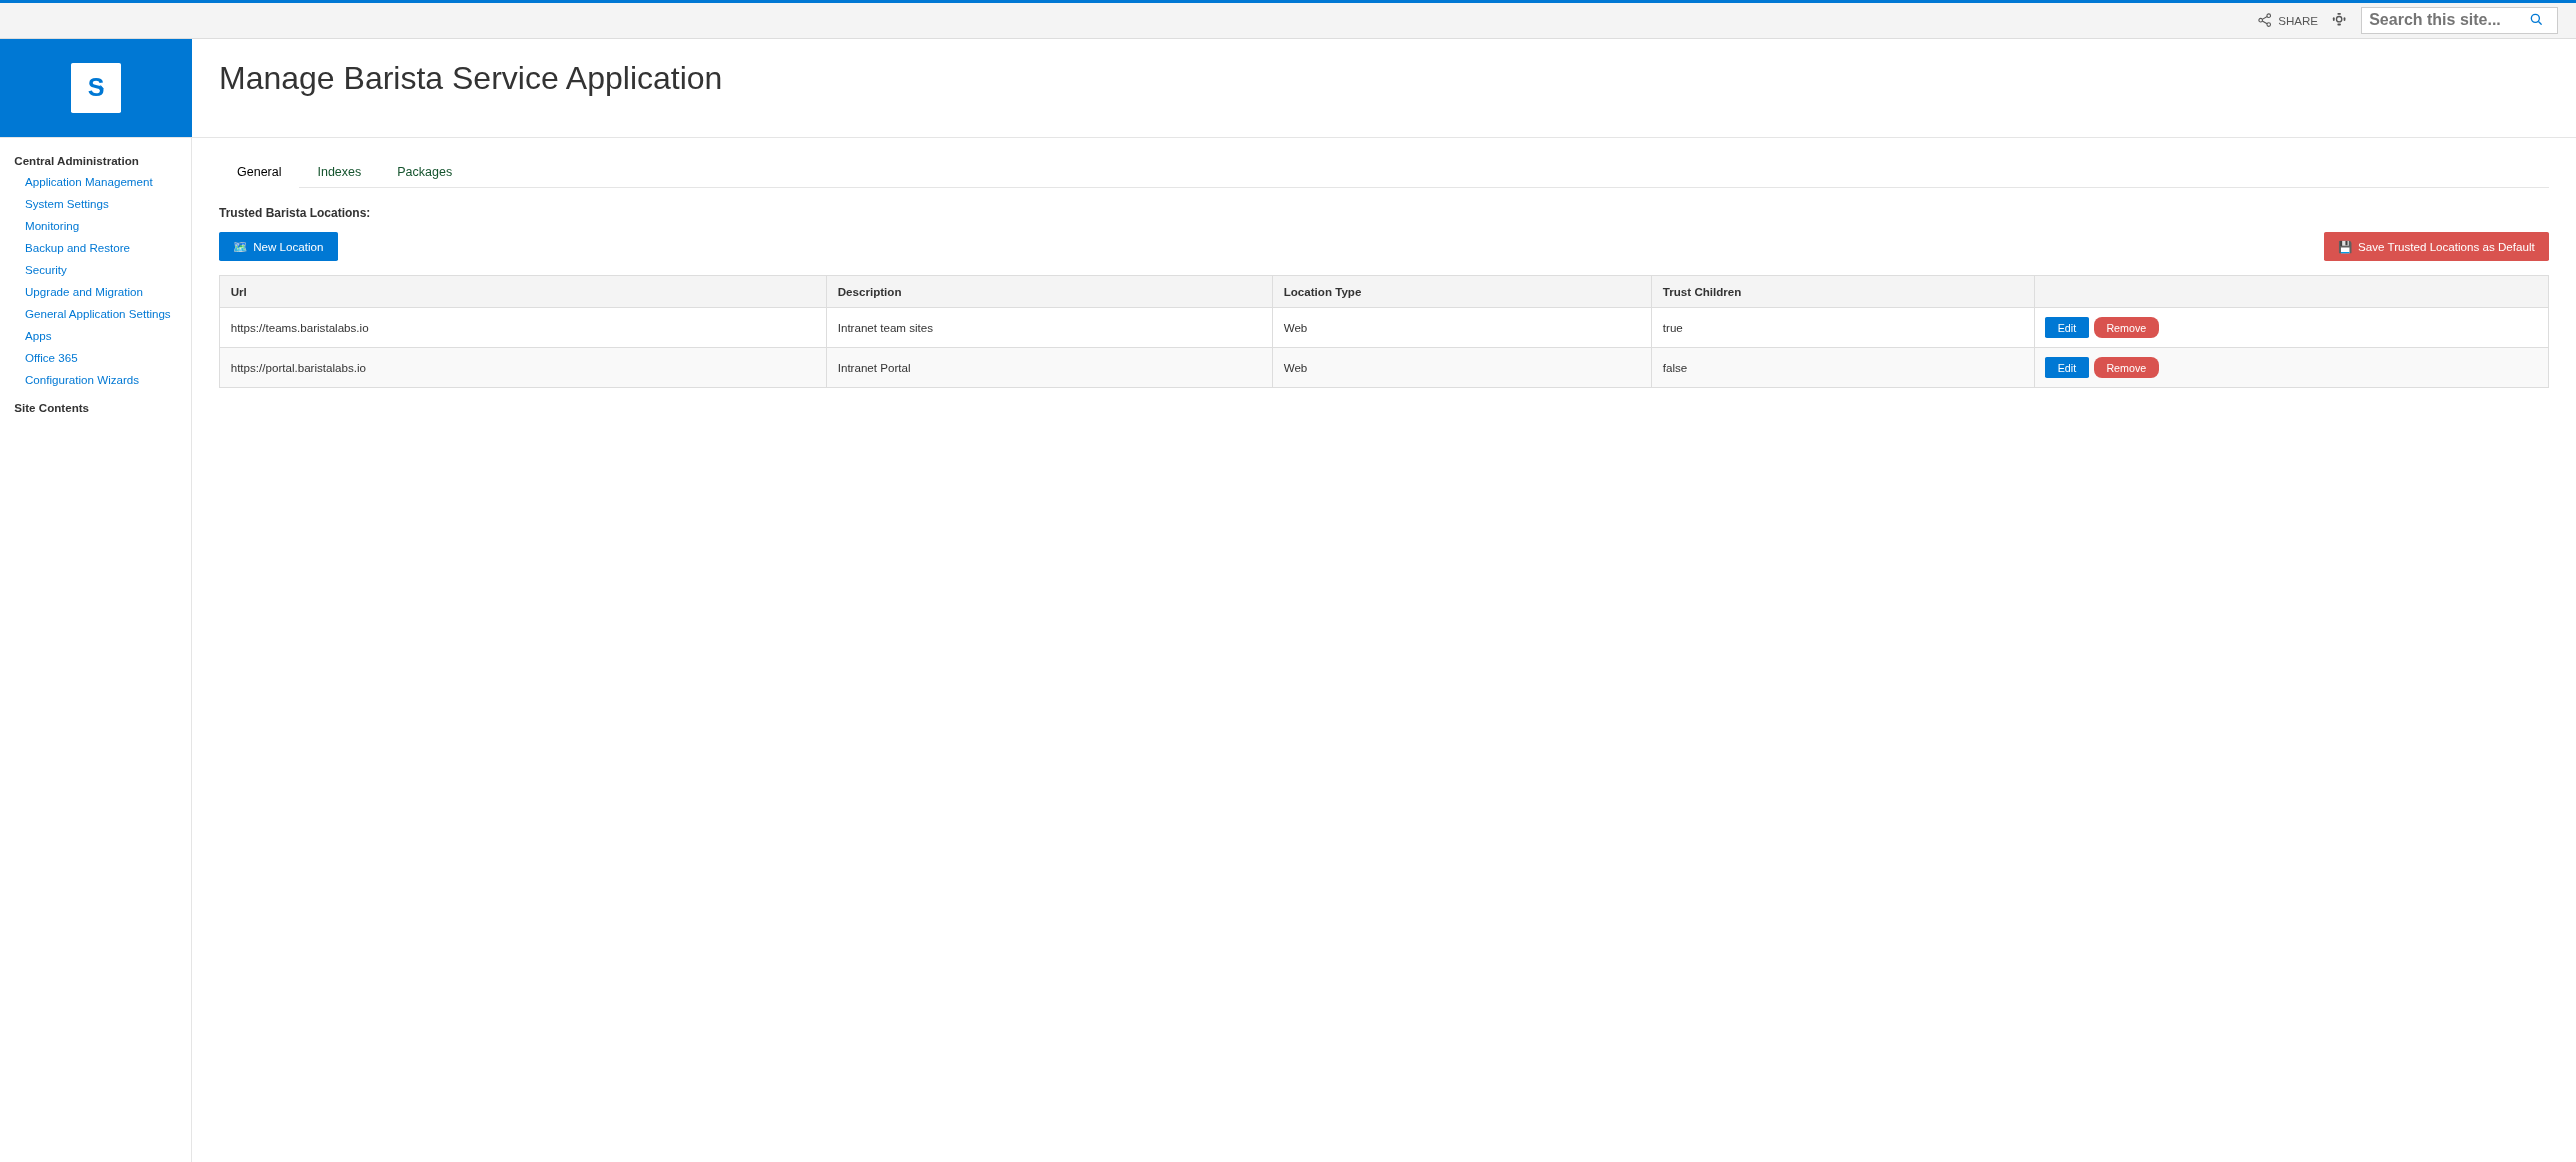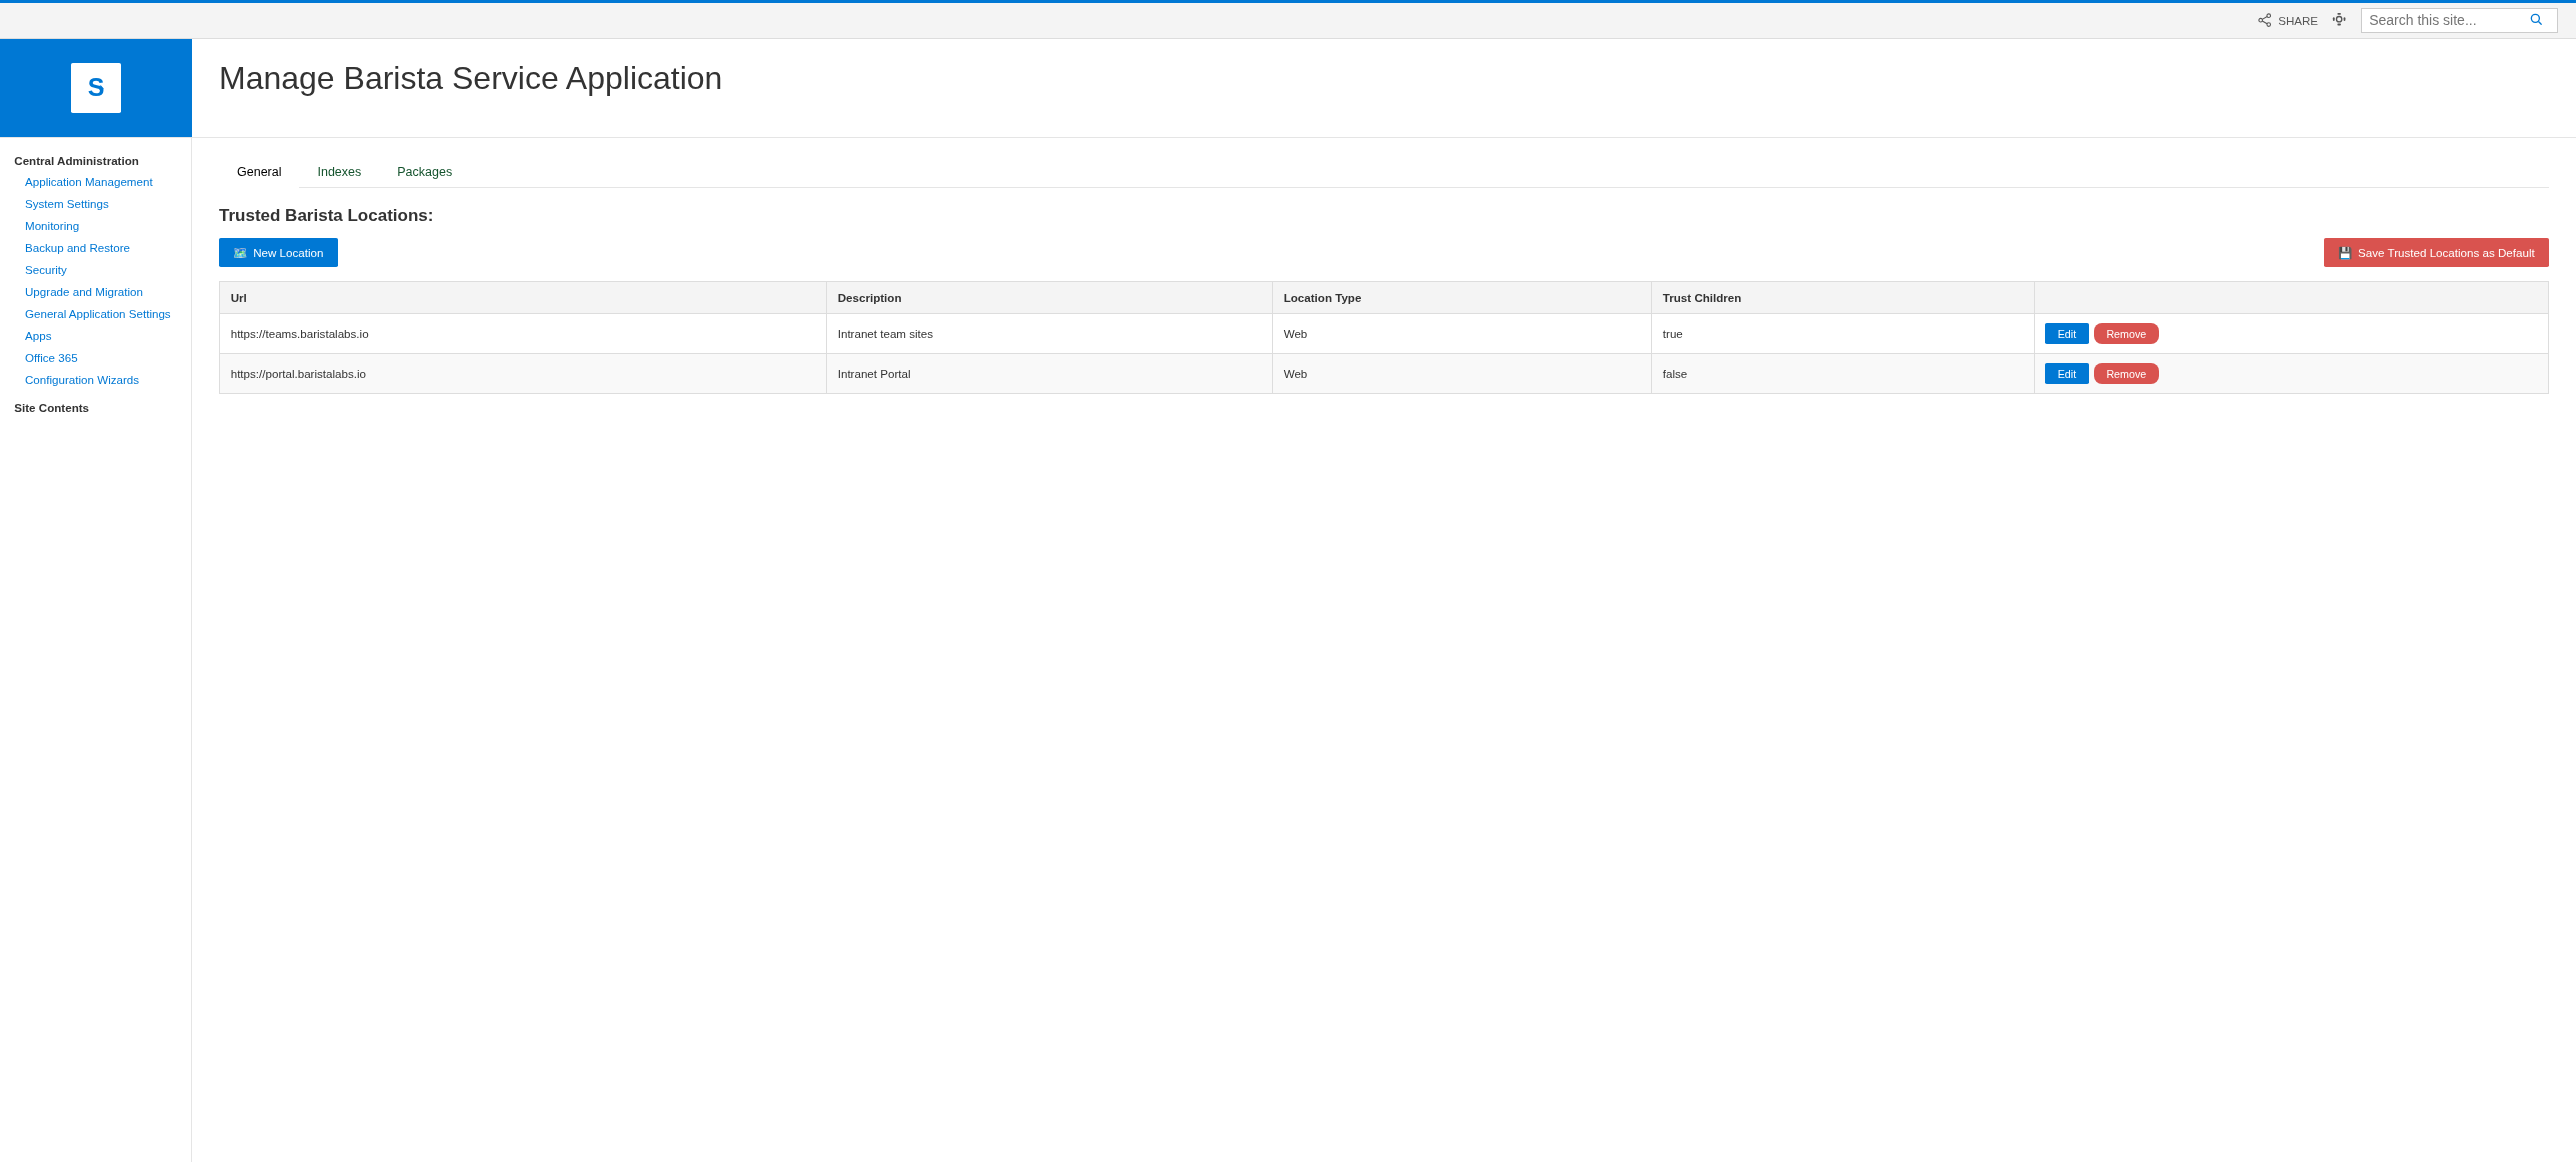--- a/index.html
+++ b/index.html
@@ -31,24 +31,25 @@
       display: flex;
       align-items: center;
       border: 0.9px solid #ccc;
       background: #fff;
       padding: 3.6px 7.2px;
       width: 197px;
     }
     .top-bar-search input {
       border: none;
       outline: none;
-      font-size: 14px;
+      font-size: 16px;
       width: 161px;
       background: transparent;
       color: #555;
+      font-weight: bold;
     }
     .search-icon-btn {
       background: none;
       border: none;
       cursor: pointer;
       color: #0078d4;
       font-size: 14.3px;
     }
 
     
@@ -157,21 +158,21 @@
       border-bottom: 1.8px solid #fff;
       color: #000000;
       background: #fff;
     }
     .tab.link-tab {
       color: #14532d;
     }
 
     
     .section-heading {
-      font-size: 17px;
+      font-size: 12px;
       font-weight: 600;
       margin-bottom: 12.5px;
       color: #333;
     }
 
     
     .actions-row {
       display: flex;
       align-items: center;
       justify-content: space-between;

